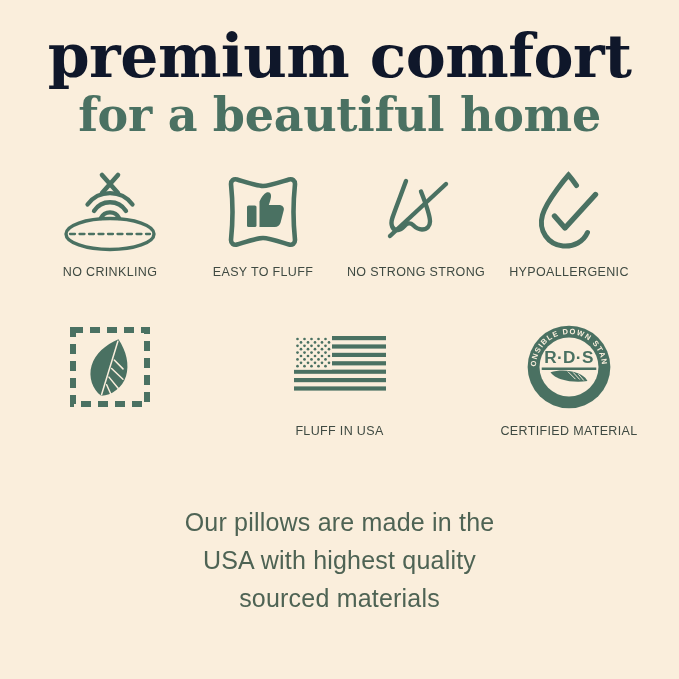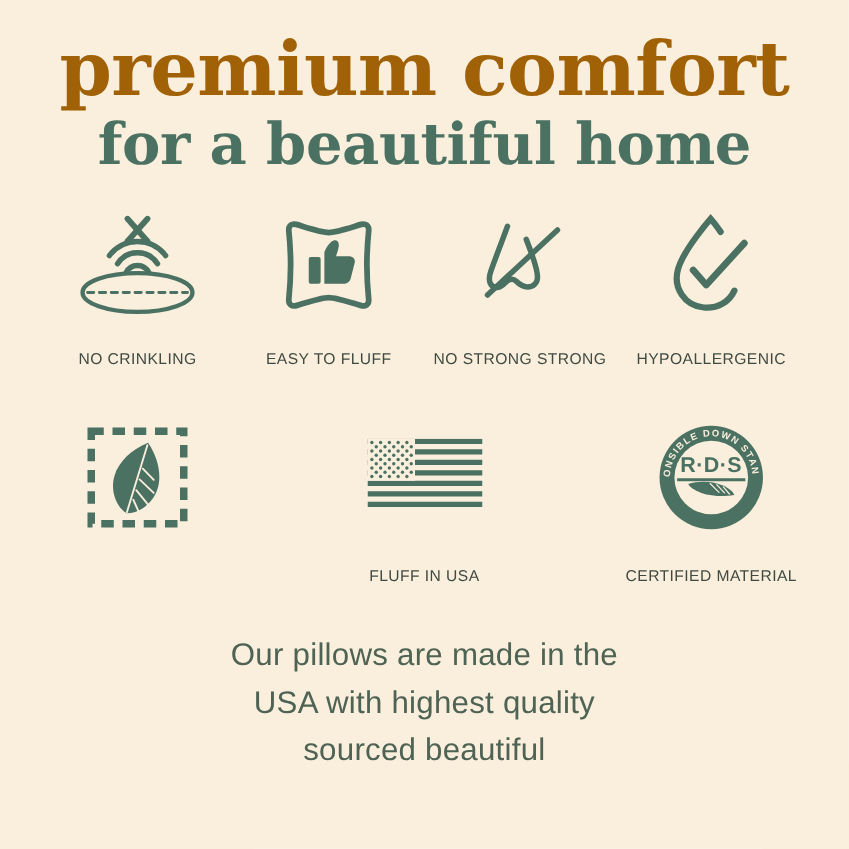--- a/index.html
+++ b/index.html
@@ -23,21 +23,21 @@
   
   .headline {
     text-align: center;
     padding-top: 26px;
   }
   .headline-line1 {
     font-family: "DejaVu Serif", serif;
     font-weight: bold;
     font-size: 60px;
     line-height: 1.02;
-    color: #a16207;
+    color: #0f172a;
     letter-spacing: -0.5px;
     white-space: nowrap;
   }
   .headline-line2 {
     font-family: "DejaVu Serif", serif;
     font-weight: bold;
     font-size: 46px;
     line-height: 1.25;
     color: #4a7162;
     letter-spacing: -0.3px;
@@ -66,34 +66,34 @@
   .feature-icon {
     height: 82px;
     display: flex;
     align-items: center;
     justify-content: center;
   }
   .feature-row.row-two .feature-icon {
     height: 90px;
   }
   .feature-label {
-    margin-top: 26px;
+    margin-top: 11px;
     font-family: "Liberation Sans", sans-serif;
     font-size: 12.5px;
     font-weight: normal;
     letter-spacing: 0.35px;
     color: #3f4a42;
     text-align: center;
     line-height: 1.28;
     white-space: pre-line;
   }
 
   
   .footer-copy {
-    margin-top: 36px;
+    margin-top: 64px;
     text-align: center;
     font-family: "Liberation Sans", sans-serif;
     font-size: 25px;
     font-weight: normal;
     line-height: 1.52;
     color: #4e6354;
     letter-spacing: 0.2px;
   }
   .footer-copy div {
     white-space: nowrap;
@@ -286,16 +286,16 @@
         </div>
         <div class="feature-label">CERTIFIED MATERIAL</div>
       </div>
 
     </div>
   </div>
 
   <div class="footer-copy">
     <div>Our pillows are made in the</div>
     <div>USA with highest quality</div>
-    <div>sourced beautiful</div>
+    <div>sourced materials</div>
   </div>
 
 </div>
 
 </body></html>

